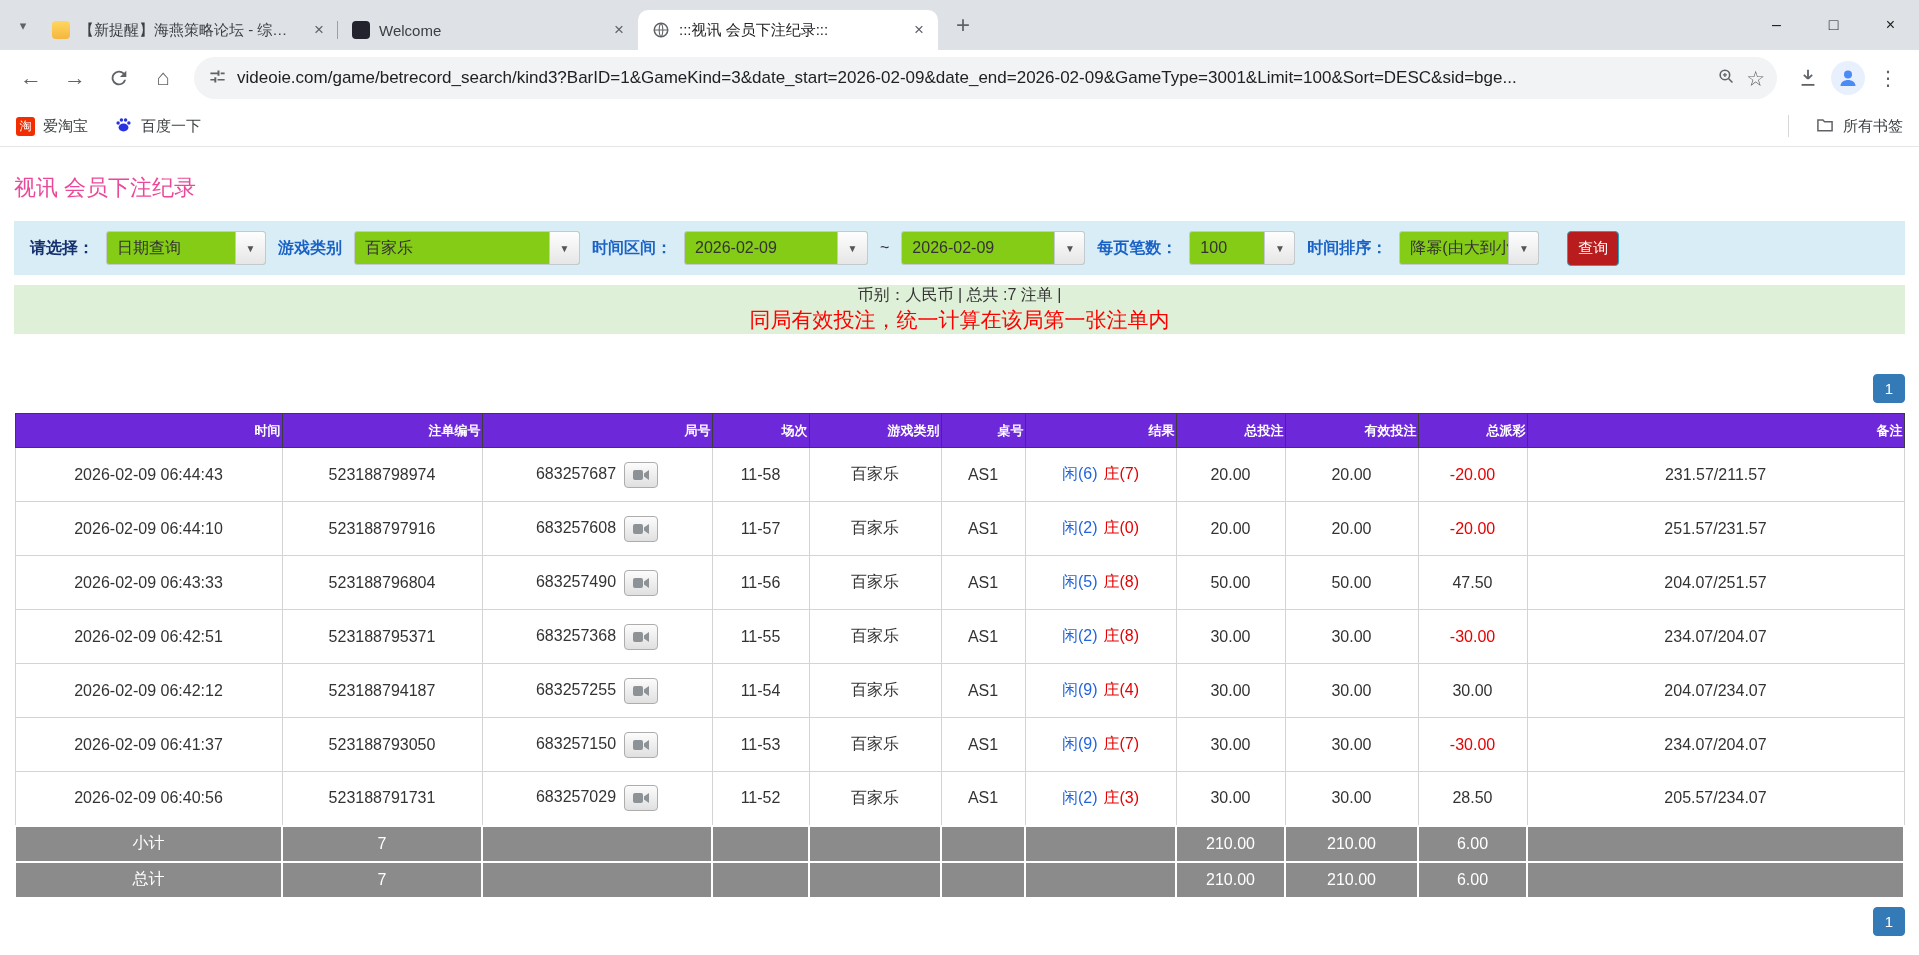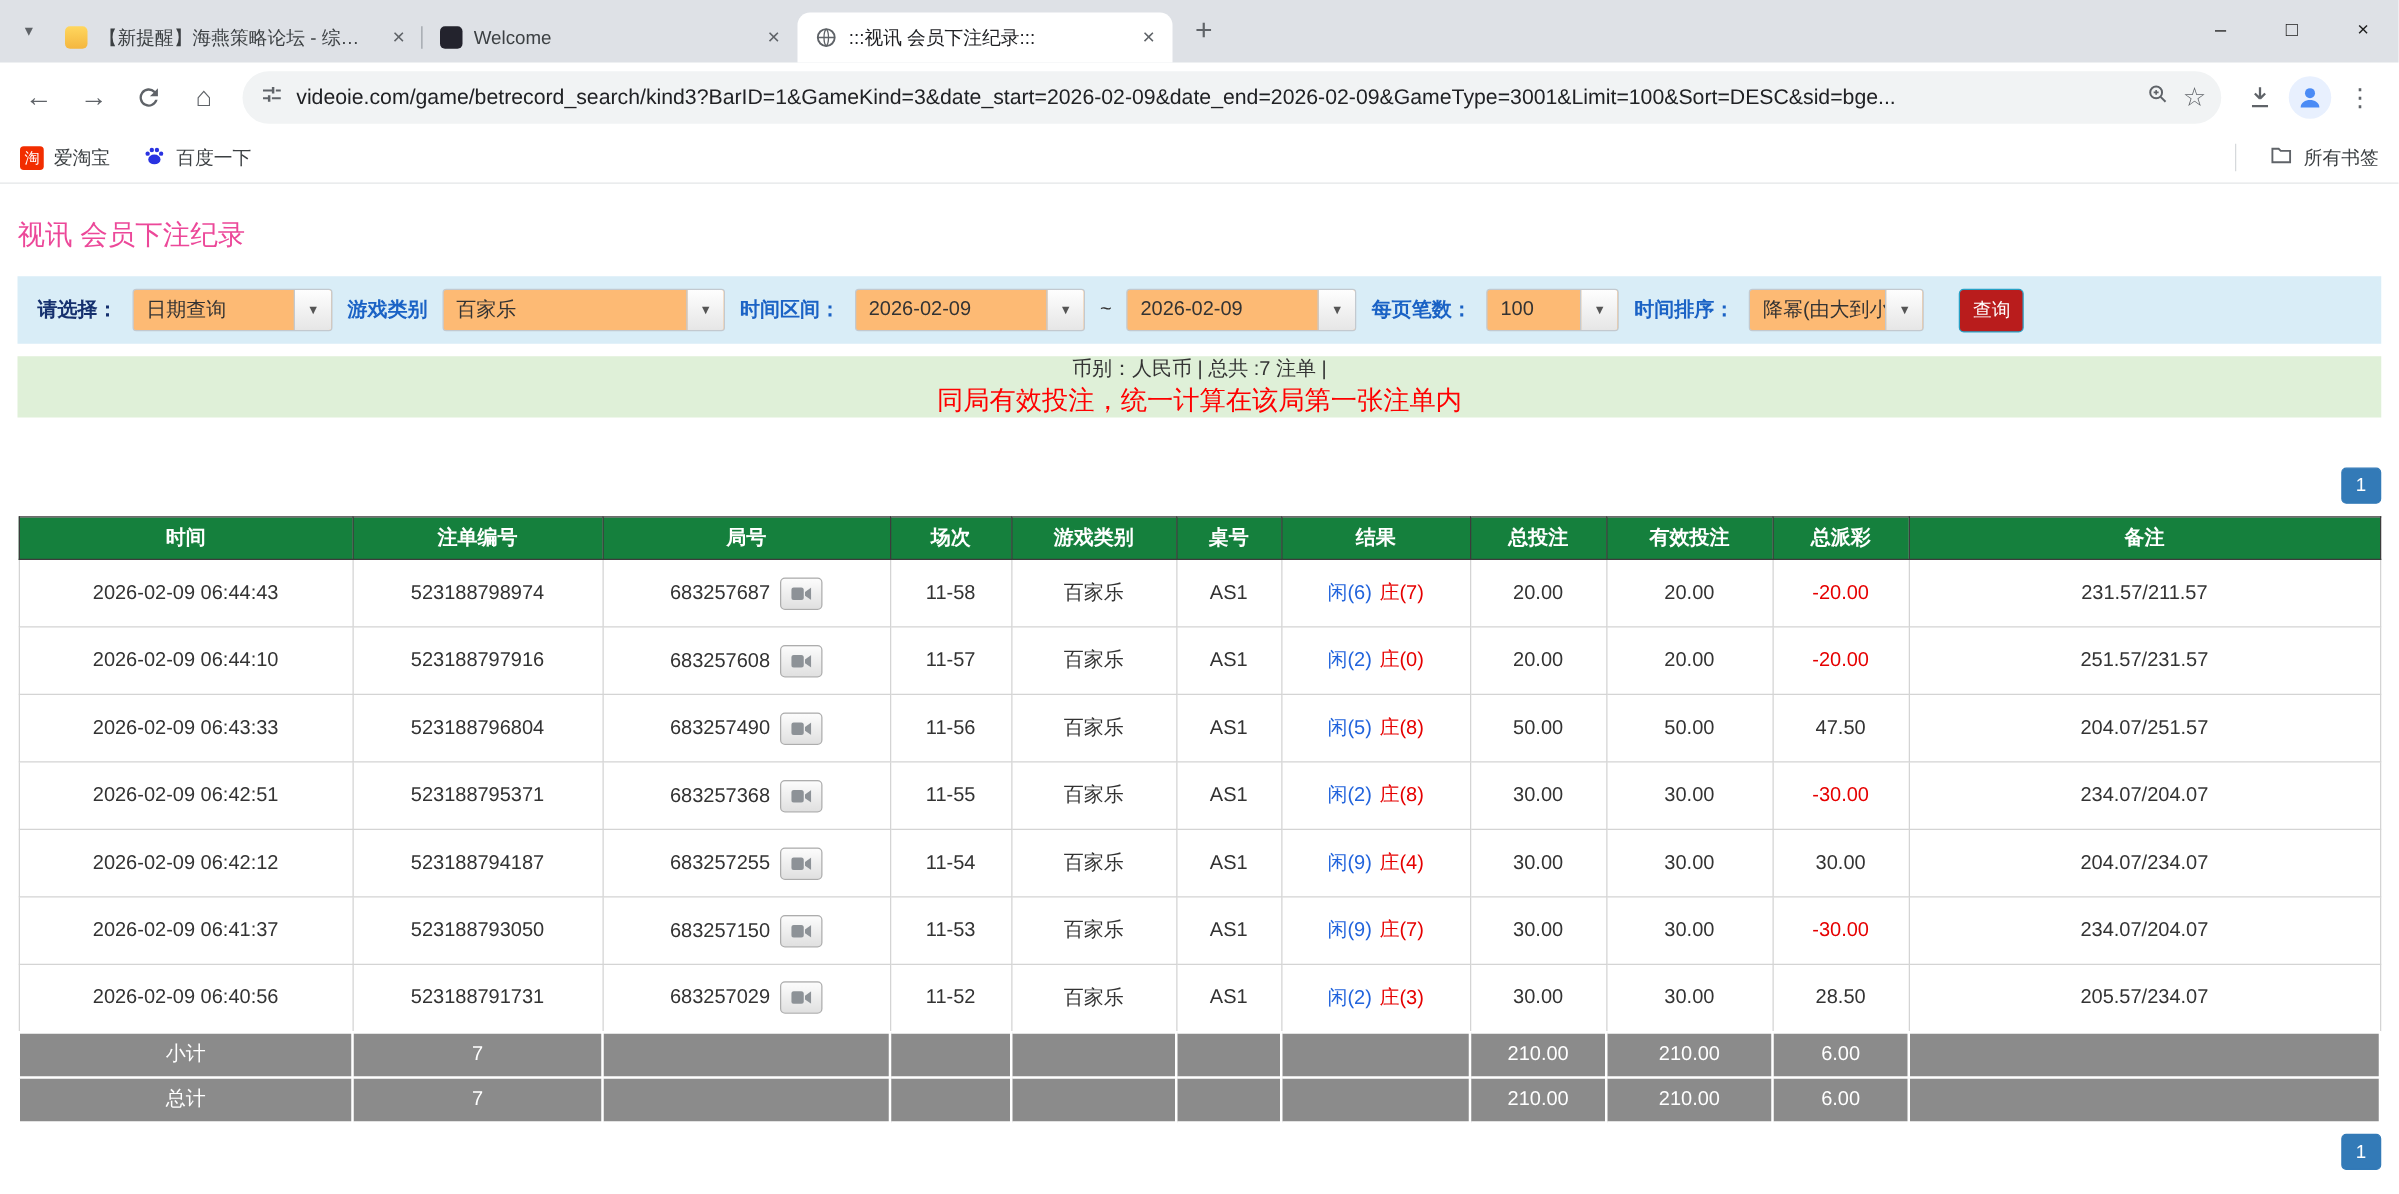--- a/index.html
+++ b/index.html
@@ -49,41 +49,41 @@
 
   
   .page { padding:0 14px; background:#fff; }
   .page-title { margin-top:26px; font-size:22px; font-weight:500; color:#ec4899; }
 
   .filterbar { margin-top:18px; height:54px; background:#d9edf7; display:flex; align-items:center; padding:0 16px; gap:12px; }
   .flabel { font-size:16px; font-weight:bold; white-space:nowrap; }
   .flabel.dark { color:#15306e; }
   .flabel.blue { color:#1a62c5; }
   .tilde { font-size:16px; color:#333; }
-  .combo { display:inline-flex; align-items:stretch; background:#fdba74; border:1px solid #c3c9cf; height:34px;
+  .combo { display:inline-flex; align-items:stretch; background:#84cc16; border:1px solid #c3c9cf; height:34px;
     border-radius:3px; overflow:hidden; cursor:pointer; flex:none; }
   .combo-text { display:flex; align-items:center; padding:0 10px; font-size:16px; color:#333; flex:1; white-space:nowrap; overflow:hidden; }
   .combo-btn { width:30px; flex:none; border-left:1px solid #c3c9cf; background:linear-gradient(#fefefe,#e6e6e6);
     display:flex; align-items:center; justify-content:center; font-size:10px; color:#555; }
   .w-select { width:160px; } .w-game { width:226px; } .w-date { width:184px; } .w-pp { width:106px; } .w-sort { width:140px; }
   .query-btn { margin-left:16px; background:#b91c1c; border:1px solid #28a1c5; color:#fff; font-size:15px;
     padding:7px 10px; border-radius:4px; cursor:pointer; font-family:inherit; }
 
   .summary { margin-top:10px; min-height:46px; background:#dff0d8; display:flex; align-items:center;
     justify-content:space-between; padding:0 16px; font-size:16px; color:#333;flex-direction:column; }
   .summary-note { color:#f00; font-size:21px;text-align:right; }
 
   .pager { text-align:right; margin-top:40px; }
   .pager.bottom { margin-top:8px; padding-bottom:12px; }
   .page-btn { display:inline-block; background:#337ab7; border:1px solid #337ab7; color:#fff; font-size:15px;
     padding:5px 11px; border-radius:4px; cursor:pointer; }
 
   table.records { width:100%; border-collapse:collapse; table-layout:fixed; margin-top:10px; }
-  .records th { background:#15803d; color:#fff; font-size:16px; font-weight:bold; height:34px;
-    border:1px solid #3c3c3c; text-align:center; }
+  .records th { background:#6d28d9; color:#fff; font-size:13px; font-weight:bold; height:34px;
+    border:1px solid #3c3c3c; text-align:right; }
   .records tbody td { background:#fff; height:54px; text-align:center; font-size:16px; color:#333;
     border:1px solid #d4d4d4; overflow:hidden; }
   .records tfoot td { background:#8b8b8b; color:#fff; font-size:16px; height:36px; text-align:center; border:2px solid #fff; }
   td.blue-val { color:#337ab7; cursor:pointer; }
   .result-player { color:#2264dc; }
   .result-banker { color:#e60000; margin-left:6px; }
   td.payout.neg { color:#e60000; }
   .round-btn { margin-left:8px; width:34px; height:26px; background:linear-gradient(#fcfcfc,#e0e0e0);
     border:1px solid #adadad; border-radius:4px; display:inline-flex; align-items:center; justify-content:center;
     vertical-align:middle; cursor:pointer; padding:0; }

